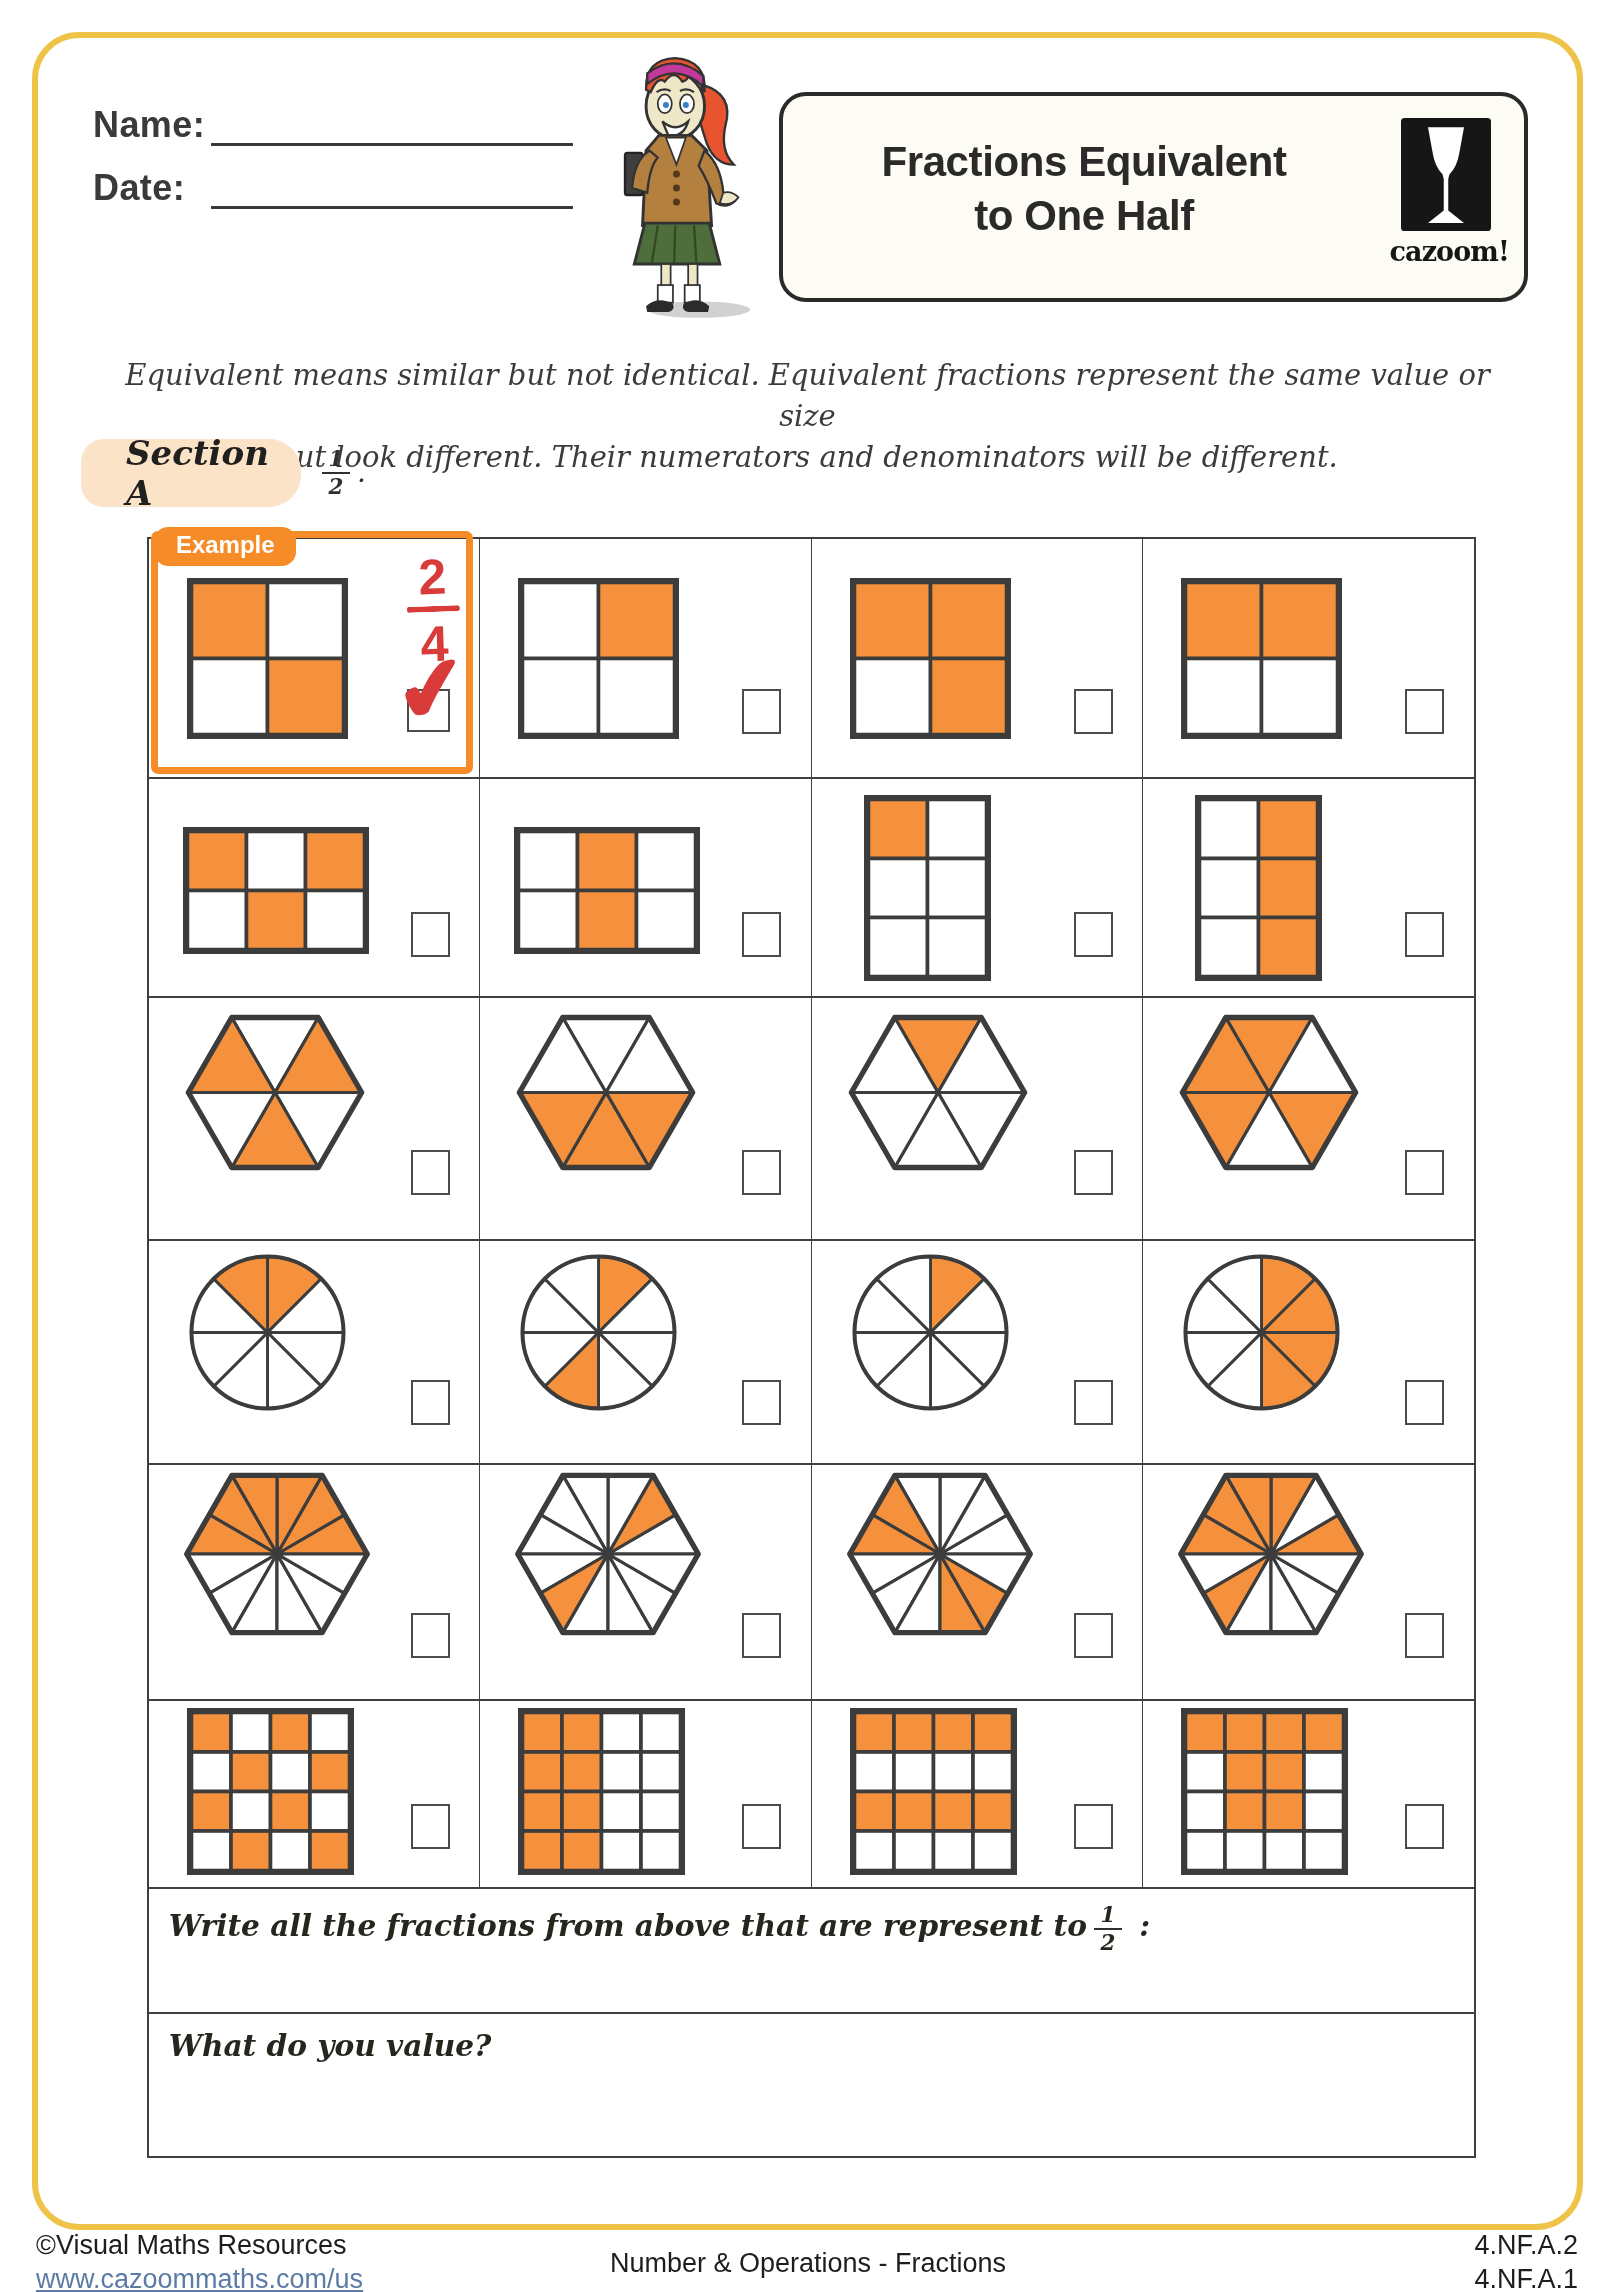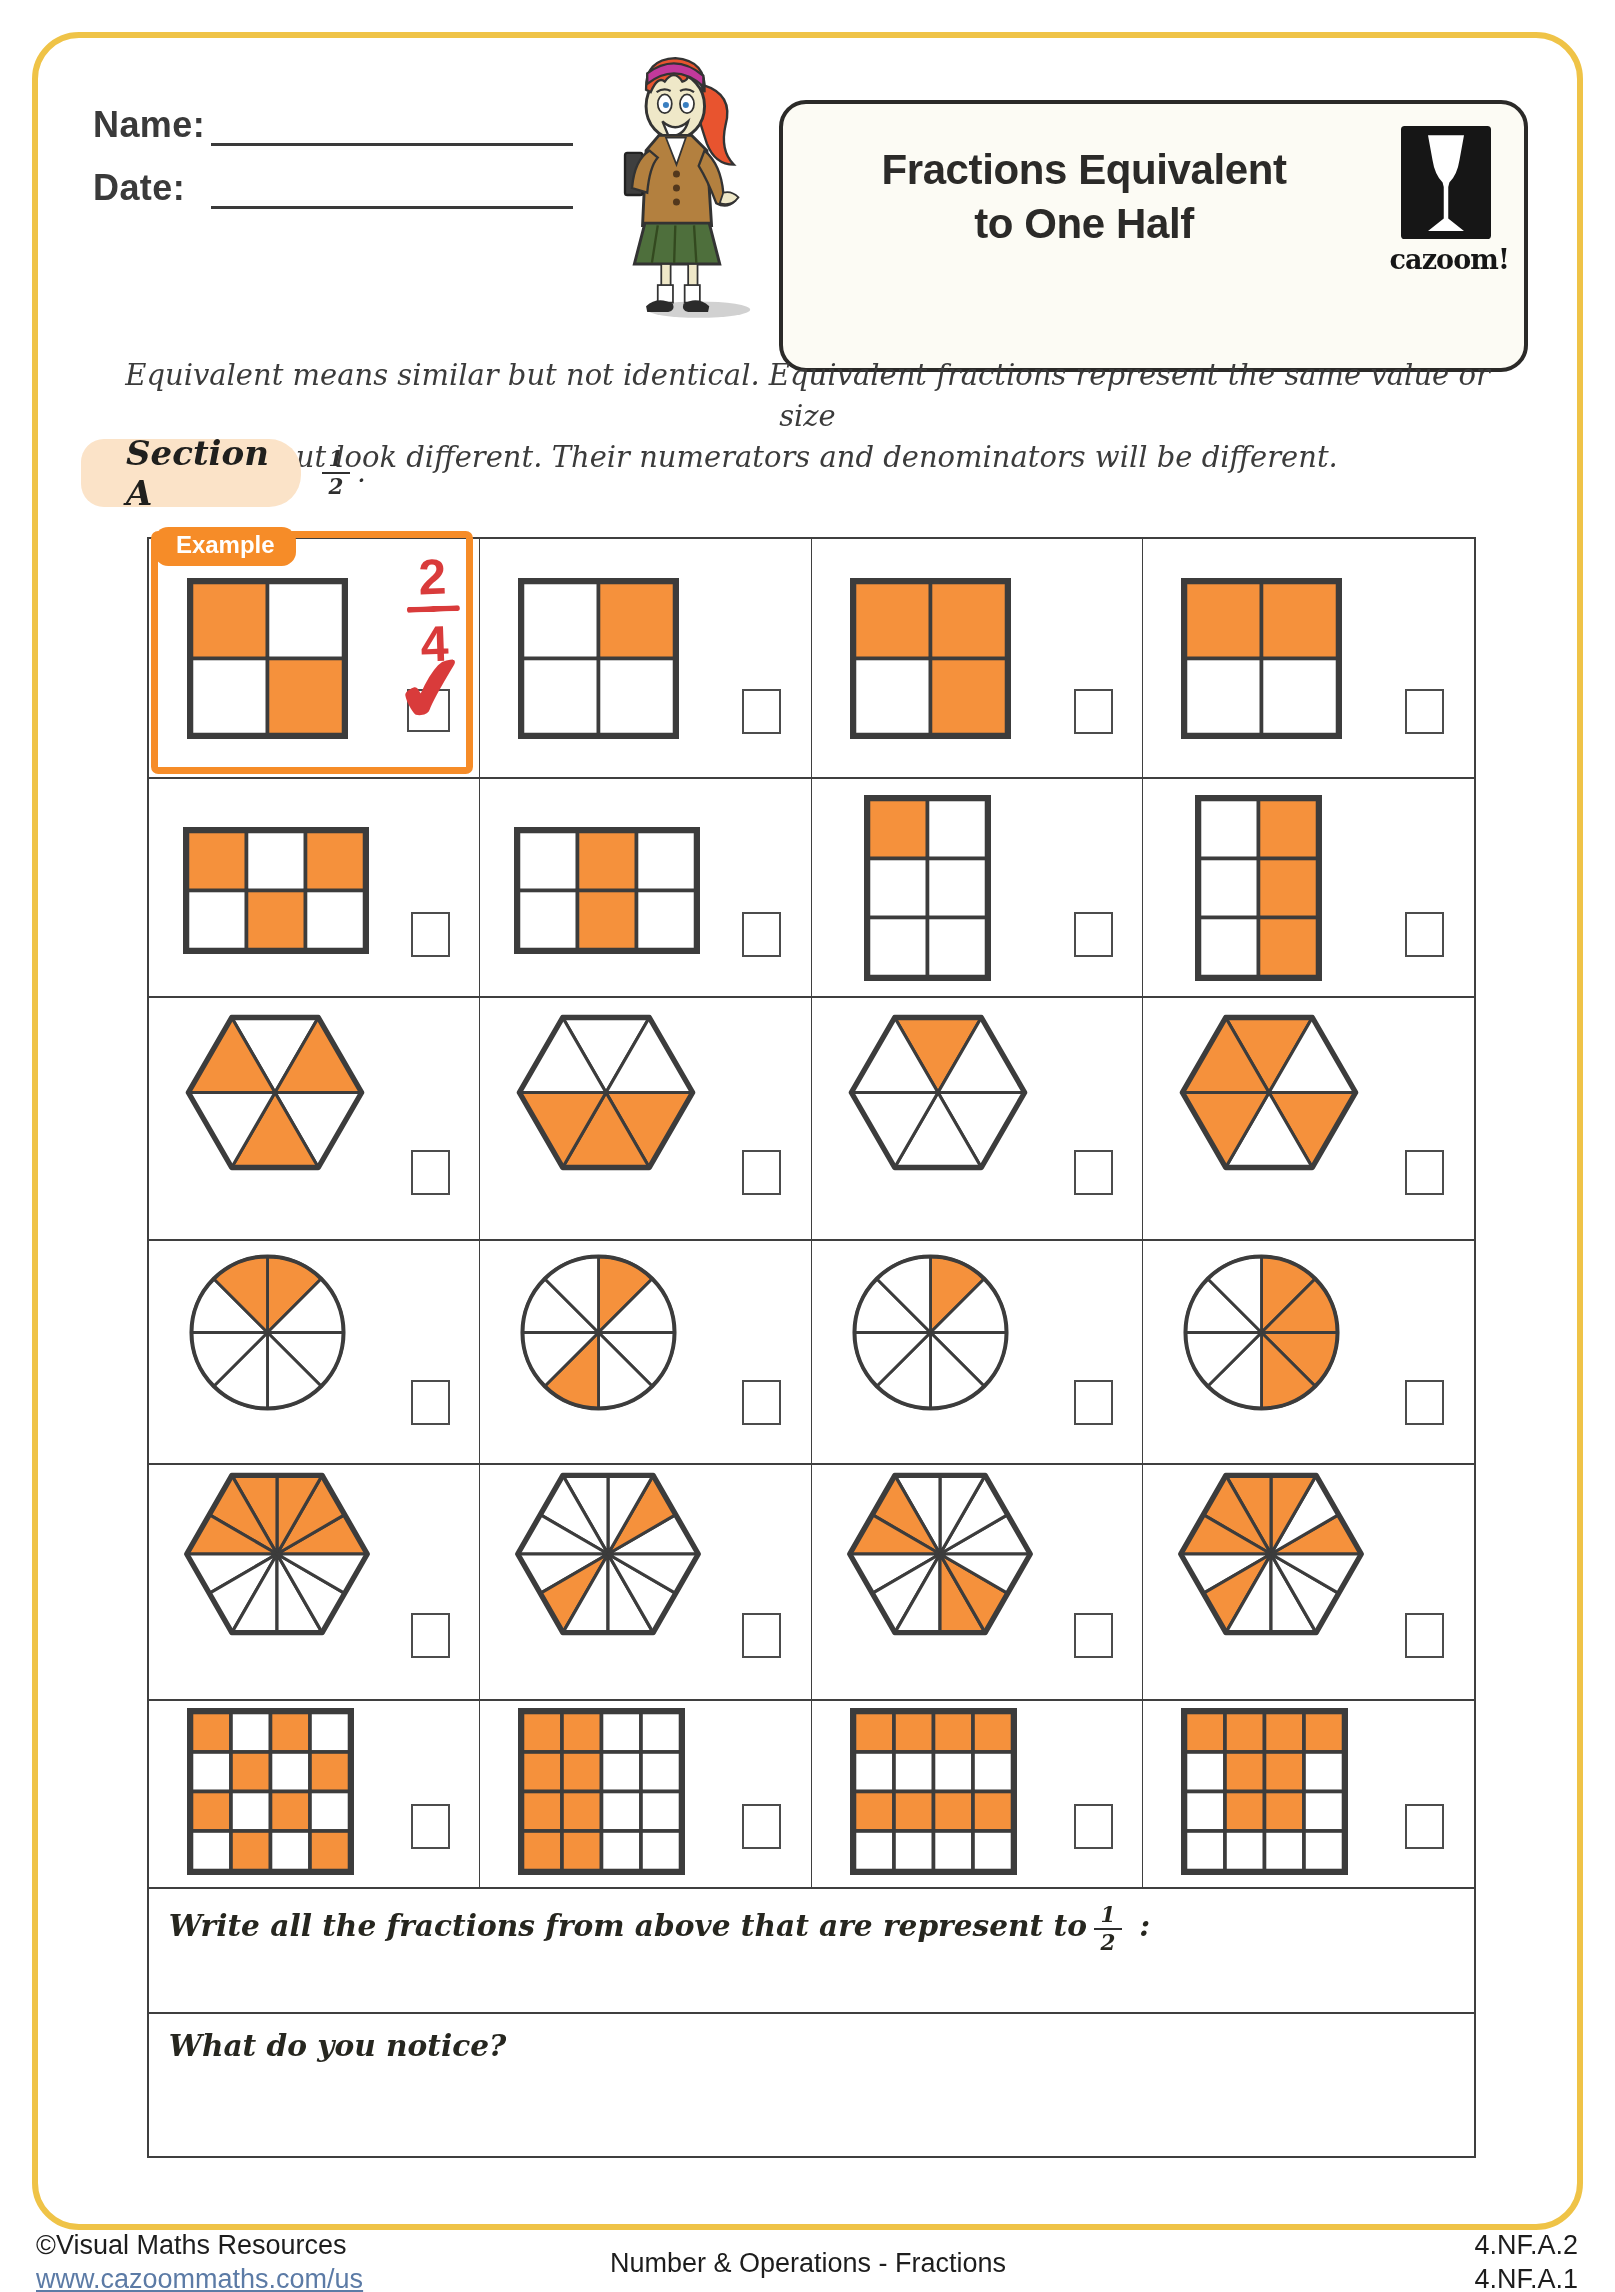--- a/index.html
+++ b/index.html
@@ -8,21 +8,21 @@
   }
   *{margin:0;padding:0;box-sizing:border-box;}
   body{width:1616px;height:2293px;position:relative;background:#ffffff;
        font-family:"Liberation Sans",sans-serif;color:#2e2d2b;overflow:hidden;}
   .frame{position:absolute;left:32px;top:32px;width:1551px;height:2198px;
          border:6.3px solid var(--yellow);border-radius:47px;}
   
   .fieldlabel{position:absolute;font-size:36px;font-weight:bold;color:#3a3a3a;letter-spacing:0.4px;}
   .writeline{position:absolute;border-bottom:3.6px solid #3a3a3a;height:0;}
   .girl{position:absolute;left:591px;top:50px;width:192px;height:269px;}
-  .titlebox{position:absolute;left:779px;top:100px;width:749px;height:272px;background:var(--boxbg);
+  .titlebox{position:absolute;left:779px;top:92px;width:749px;height:210px;background:var(--boxbg);
             border:4.5px solid #2b2a28;border-radius:27px;}
   .titletext{position:absolute;left:21.5px;top:39px;width:559px;text-align:center;
              font-size:42px;line-height:1.28;font-weight:bold;color:#2b2a28;letter-spacing:-0.4px;}
   .logo{position:absolute;right:21.5px;top:21.5px;width:113px;text-align:left;}
   .logo .mark{width:90px;height:113px;background:#161616;border-radius:3.6px;margin:0 auto;display:block;position:relative;}
   .logo .word{font-family:"DejaVu Serif",serif;font-weight:bold;font-size:27px;color:#161616;margin-top:5.4px;letter-spacing:-0.9px;}
   
   .intro{position:absolute;left:107px;top:339px;width:1401px;text-align:center;
          font-family:"DejaVu Serif",serif;font-style:italic;font-size:29px;line-height:1.42;color:#3b3b3b;margin-top:16px;}
   .pill{position:absolute;left:81px;top:439px;width:220px;height:68px;background:var(--peach);
@@ -493,21 +493,21 @@
           <rect x="137" y="93" width="44" height="44" fill="#ffffff" stroke="#3C3C3C" stroke-width="4"></rect>
           <rect x="5" y="137" width="44" height="44" fill="#ffffff" stroke="#3C3C3C" stroke-width="4"></rect>
           <rect x="49" y="137" width="44" height="44" fill="#ffffff" stroke="#3C3C3C" stroke-width="4"></rect>
           <rect x="93" y="137" width="44" height="44" fill="#ffffff" stroke="#3C3C3C" stroke-width="4"></rect>
           <rect x="137" y="137" width="44" height="44" fill="#ffffff" stroke="#3C3C3C" stroke-width="4"></rect>
           <rect x="3" y="3" width="180" height="180" fill="none" stroke="#3C3C3C" stroke-width="6"></rect>
         </svg></div>
       <div class="checkbox" style="left: 262px; top: 103px;"></div>
     </div>
     <div class="twide"><span>Write all the fractions from above that are represent to</span><span class="frac"><span class="n">1</span><span class="d">2</span></span><span> :</span></div>
-    <div class="twide last"><span>What do you notice?</span></div>
+    <div class="twide last"><span>What do you value?</span></div>
   </div>
 
 <div class="footer-left">©Visual Maths Resources</div>
 <div class="footer-link">www.cazoommaths.com/us</div>
 <div class="footer-center">Number &amp; Operations - Fractions</div>
 <div class="footer-std" style="top:2230px;">4.NF.A.2</div>
 <div class="footer-std" style="top:2264px;">4.NF.A.1</div>
 
 
 </body></html>

